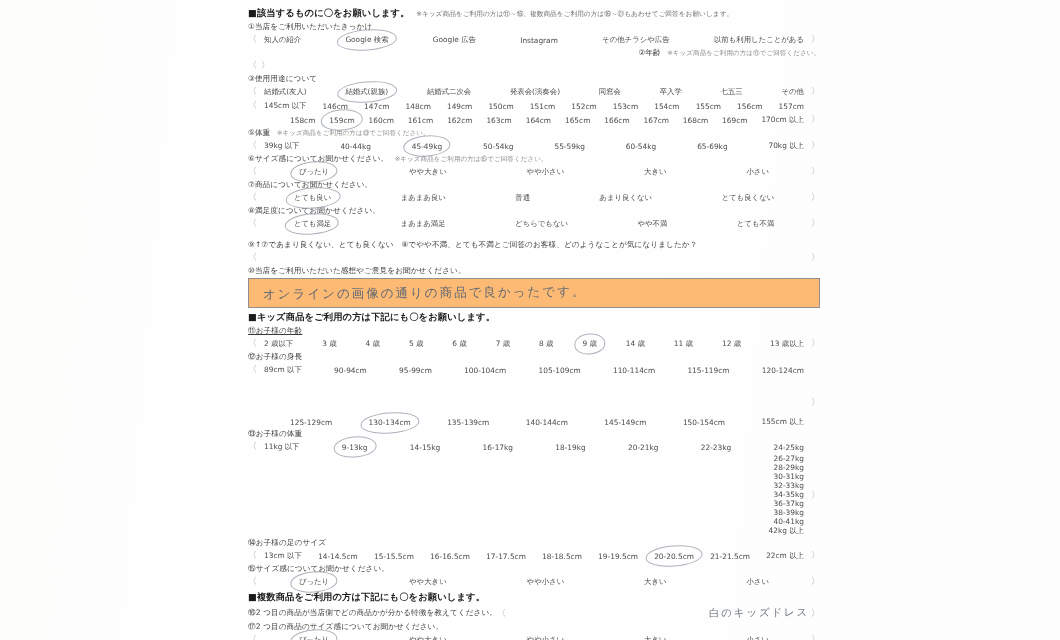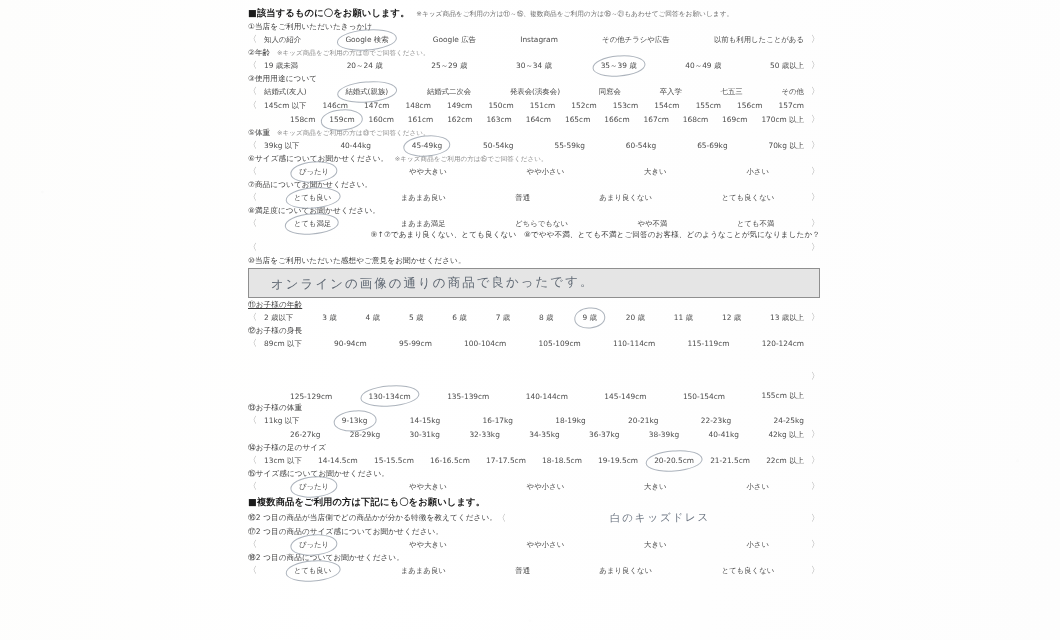--- a/index.html
+++ b/index.html
@@ -79,22 +79,22 @@
   }
   .brk.l { margin-right: 2px; }
   .brk.r { margin-left: 2px; }
   .opts {
     flex: 1 1 auto;
     display: flex;
     align-items: center;
     justify-content: space-around;
     min-width: 0;
   }
-  .opts.spread  { justify-content: space-between; padding: 0 4px; }
-  .opts.left    { justify-content: center; }
+  .opts.spread  { justify-content: space-between; padding: 0 4px; align-items: flex-end; }
+  .opts.left    { justify-content: flex-end; }
   .opt {
     position: relative;
     display: inline-block;
     padding: 0 1px;
   }
   
   .opt.marked::after {
     content: "";
     position: absolute;
     left: 50%;
@@ -114,23 +114,23 @@
     color: #6b7480;
     letter-spacing: 1.2px;
     transform: rotate(-.5deg);
   }
   .comment-box {
     border: 1px solid #8f8f8f;
     height: 30px;
     margin-top: 2px;
     display: flex;
     align-items: center;
-    padding-left: 22px;
+    padding-left: 14px;
     box-sizing: border-box;
-    background: #e5e5e5;
+    background: #fdba74;
   }
   .comment-text {
     font-size: 12.5px;
     color: #5f6873;
     letter-spacing: 2px;
   }
   .inline-answer {
     font-size: 10.5px;
     color: #6b7480;
     letter-spacing: 1.8px;
@@ -149,32 +149,23 @@
       <div class="opts spread">
         <span class="opt">知人の紹介</span>
         <span class="opt marked">Google 検索</span>
         <span class="opt">Google 広告</span>
         <span class="opt">Instagram</span>
         <span class="opt">その他チラシや広告</span>
         <span class="opt">以前も利用したことがある</span>
       </div>
       <span class="brk r">〉</span>
     </div>
-    <div class="q-label" style="margin: 2px 0px 0px;">②年齢<span class="note">　※キッズ商品をご利用の方は⑪でご回答ください。</span></div>
-    <div class="opt-row" style="margin: 1px 0px 0px;">
-      <span class="brk l">〈</span>
-      <div class="opts spread">
-        <span class="opt">19 歳未満</span>
-        <span class="opt">20～24 歳</span>
-        <span class="opt">25～29 歳</span>
-        <span class="opt">30～34 歳</span>
-        <span class="opt marked">35～39 歳</span>
-        <span class="opt">40～49 歳</span>
-        <span class="opt">50 歳以上</span>
-      </div>
+    <div class="q-label" style="margin: 2px 0px 0px; text-align: right;">②年齢<span class="note">　※キッズ商品をご利用の方は⑪でご回答ください。</span></div>
+    <div class="opt-row" style="margin: 1px 0px 0px;">
+      <span class="brk l">〈</span>
       <span class="brk r">〉</span>
     </div>
     <div class="q-label" style="margin: 2px 0px 0px;">③使用用途について</div>
     <div class="opt-row" style="margin: 1px 0px 0px;">
       <span class="brk l">〈</span>
       <div class="opts spread">
         <span class="opt">結婚式(友人)</span>
         <span class="opt marked">結婚式(親族)</span>
         <span class="opt">結婚式二次会</span>
         <span class="opt">発表会(演奏会)</span>
@@ -267,43 +258,44 @@
       <span class="brk l">〈</span>
       <div class="opts around">
         <span class="opt marked">とても満足</span>
         <span class="opt">まあまあ満足</span>
         <span class="opt">どちらでもない</span>
         <span class="opt">やや不満</span>
         <span class="opt">とても不満</span>
       </div>
       <span class="brk r">〉</span>
     </div>
-    <div class="q-label" style="margin: 0 0px 0px; text-align: right;">⑨↑⑦であまり良くない、とても良くない　⑧でやや不満、とても不満とご回答のお客様、どのようなことが気になりましたか？</div>
+    <div class="q-label" style="margin: 10px 0px 0px;">⑨↑⑦であまり良くない、とても良くない　⑧でやや不満、とても不満とご回答のお客様、どのようなことが気になりましたか？</div>
     <div class="opt-row" style="margin: 1px 0px 0px;">
       <span class="brk l">〈</span>
       <div class="opts left"></div>
       <span class="brk r">〉</span>
     </div>
     <div class="q-label" style="margin: 2px 0px 0px;">⑩当店をご利用いただいた感想やご意見をお聞かせください。</div>
     <div class="comment-box">
       <span class="comment-text hand">オンラインの画像の通りの商品で良かったです。</span>
     </div>
+    <div class="band-head" style="margin: 3px 0px 1px;">■キッズ商品をご利用の方は下記にも〇をお願いします。</div>
     <div class="q-label" style="margin: 2px 0px 0px; text-decoration: underline;">⑪お子様の年齢</div>
     <div class="opt-row" style="margin: 1px 0px 0px;">
       <span class="brk l">〈</span>
       <div class="opts spread">
         <span class="opt">2 歳以下</span>
         <span class="opt">3 歳</span>
         <span class="opt">4 歳</span>
         <span class="opt">5 歳</span>
         <span class="opt">6 歳</span>
         <span class="opt">7 歳</span>
         <span class="opt">8 歳</span>
         <span class="opt marked">9 歳</span>
-        <span class="opt">20 歳</span>
+        <span class="opt">14 歳</span>
         <span class="opt">11 歳</span>
         <span class="opt">12 歳</span>
         <span class="opt">13 歳以上</span>
       </div>
       <span class="brk r">〉</span>
     </div>
     <div class="q-label" style="margin: 2px 0px 0px;">⑫お子様の身長</div>
     <div class="opt-row" style="margin: 1px 0px 0px;">
       <span class="brk l">〈</span>
       <div class="opts spread">
@@ -341,21 +333,21 @@
         <span class="opt">16-17kg</span>
         <span class="opt">18-19kg</span>
         <span class="opt">20-21kg</span>
         <span class="opt">22-23kg</span>
         <span class="opt">24-25kg</span>
       </div>
       <span class="brk r" style="visibility: hidden;">〉</span>
     </div>
     <div class="opt-row" style="margin: 1px 0px 0px;">
       <span class="brk l" style="visibility: hidden;">〈</span>
-      <div class="opts spread" style="padding-left: 30px;">
+      <div class="opts spread" style="padding-left: 30px; flex-direction: column;">
         <span class="opt">26-27kg</span>
         <span class="opt">28-29kg</span>
         <span class="opt">30-31kg</span>
         <span class="opt">32-33kg</span>
         <span class="opt">34-35kg</span>
         <span class="opt">36-37kg</span>
         <span class="opt">38-39kg</span>
         <span class="opt">40-41kg</span>
         <span class="opt">42kg 以上</span>
       </div>

